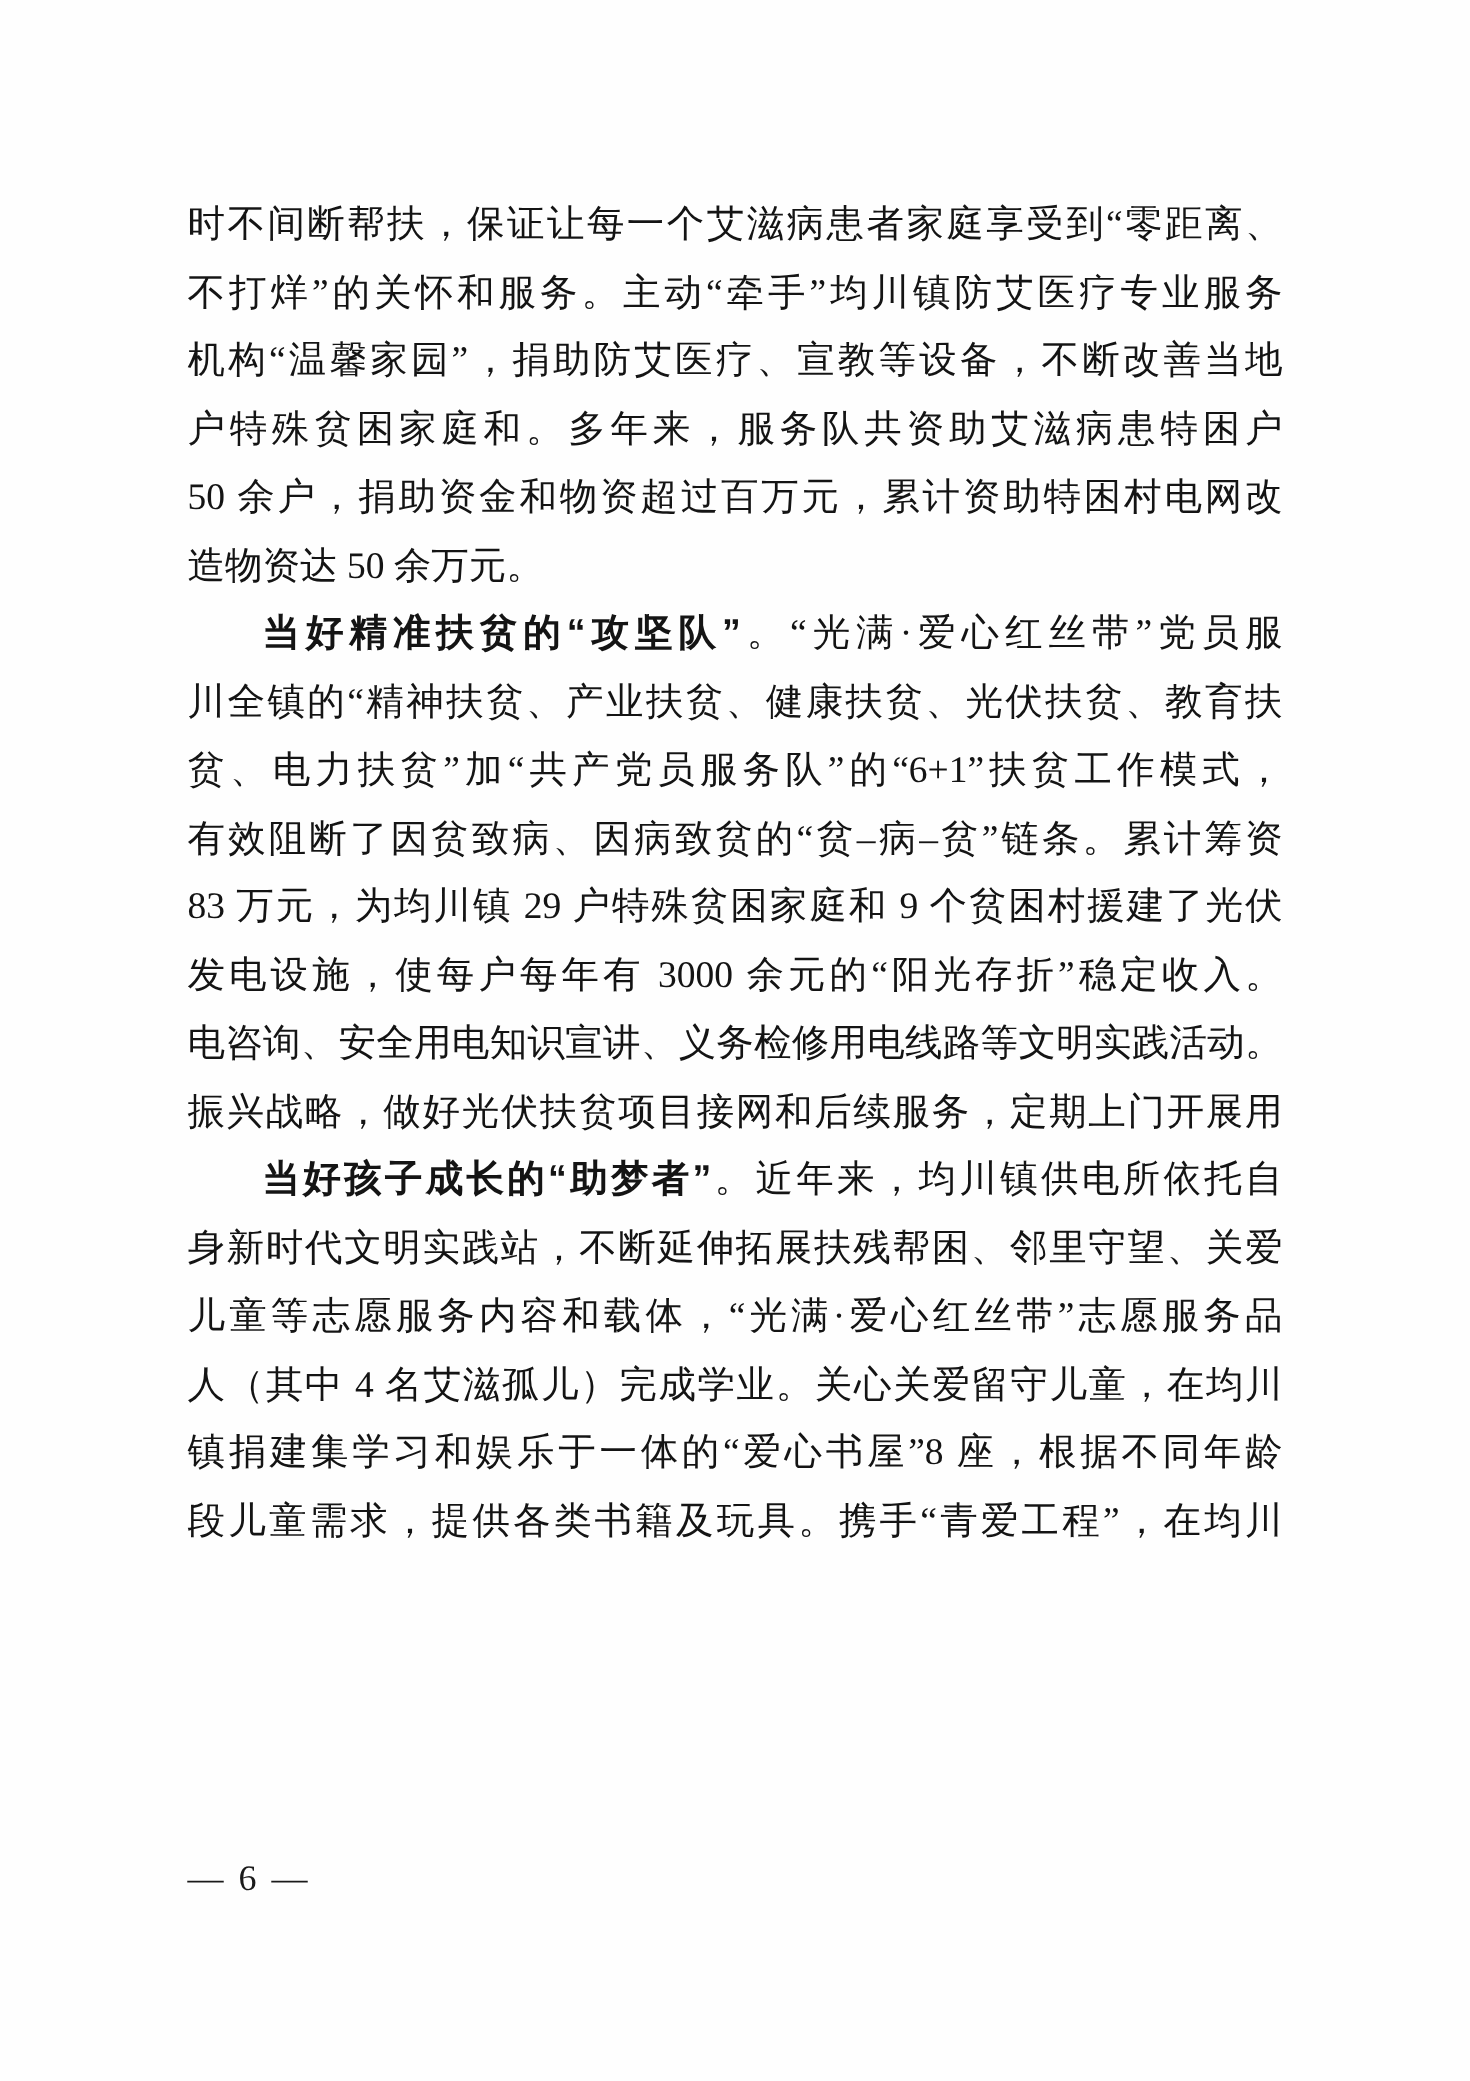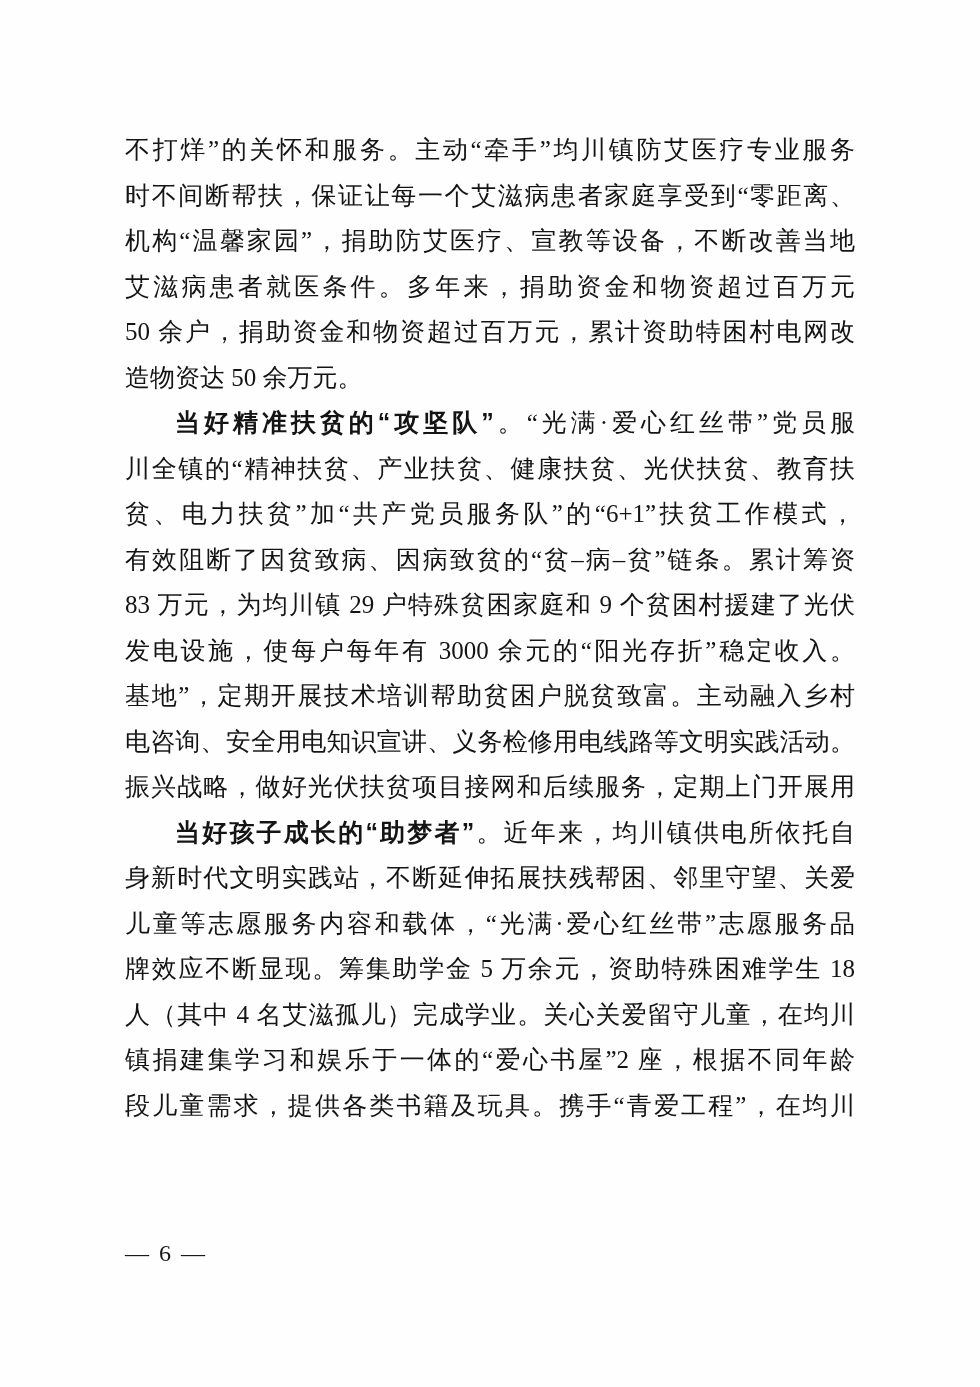--- a/index.html
+++ b/index.html
@@ -56,42 +56,40 @@
     color: #1a1a1a;
     letter-spacing: 2px;
   }
 </style>
 </head>
 <body>
 
 <div class="page">
   <div class="text-block">
       <div class="paragraph">
+        <div class="text-line">时不间断帮扶，保证让每一个艾滋病患者家庭享受到“零距离、</div>
         <div class="text-line">不打烊”的关怀和服务。主动“牵手”均川镇防艾医疗专业服务</div>
-        <div class="text-line">时不间断帮扶，保证让每一个艾滋病患者家庭享受到“零距离、</div>
         <div class="text-line">机构“温馨家园”，捐助防艾医疗、宣教等设备，不断改善当地</div>
-        <div class="text-line">艾滋病患者就医条件。多年来，捐助资金和物资超过百万元</div>
+        <div class="text-line">户特殊贫困家庭和。多年来，服务队共资助艾滋病患特困户</div>
         <div class="text-line">50 余户，捐助资金和物资超过百万元，累计资助特困村电网改</div>
         <div class="text-line last">造物资达 50 余万元。</div>
       </div>
       <div class="paragraph">
         <div class="text-line indent"><span class="hei">当好精准扶贫的“攻坚队”</span>。“光满·爱心红丝带”党员服</div>
         <div class="text-line">川全镇的“精神扶贫、产业扶贫、健康扶贫、光伏扶贫、教育扶</div>
         <div class="text-line">贫、电力扶贫”加“共产党员服务队”的“6+1”扶贫工作模式，</div>
         <div class="text-line">有效阻断了因贫致病、因病致贫的“贫–病–贫”链条。累计筹资</div>
         <div class="text-line">83 万元，为均川镇 29 户特殊贫困家庭和 9 个贫困村援建了光伏</div>
         <div class="text-line">发电设施，使每户每年有 3000 余元的“阳光存折”稳定收入。</div>
-        <div class="text-line">基地”，定期开展技术培训帮助贫困户脱贫致富。主动融入乡村</div>
         <div class="text-line">电咨询、安全用电知识宣讲、义务检修用电线路等文明实践活动。</div>
         <div class="text-line">振兴战略，做好光伏扶贫项目接网和后续服务，定期上门开展用</div>
       </div>
       <div class="paragraph">
         <div class="text-line indent"><span class="hei">当好孩子成长的“助梦者”</span>。近年来，均川镇供电所依托自</div>
         <div class="text-line">身新时代文明实践站，不断延伸拓展扶残帮困、邻里守望、关爱</div>
         <div class="text-line">儿童等志愿服务内容和载体，“光满·爱心红丝带”志愿服务品</div>
-        <div class="text-line">牌效应不断显现。筹集助学金 5 万余元，资助特殊困难学生 18</div>
         <div class="text-line">人（其中 4 名艾滋孤儿）完成学业。关心关爱留守儿童，在均川</div>
-        <div class="text-line">镇捐建集学习和娱乐于一体的“爱心书屋”2 座，根据不同年龄</div>
+        <div class="text-line">镇捐建集学习和娱乐于一体的“爱心书屋”8 座，根据不同年龄</div>
         <div class="text-line">段儿童需求，提供各类书籍及玩具。携手“青爱工程”，在均川</div>
       </div>
     </div>
   <div class="page-number">— 6 —</div>
 </div>
 
 </body></html>

